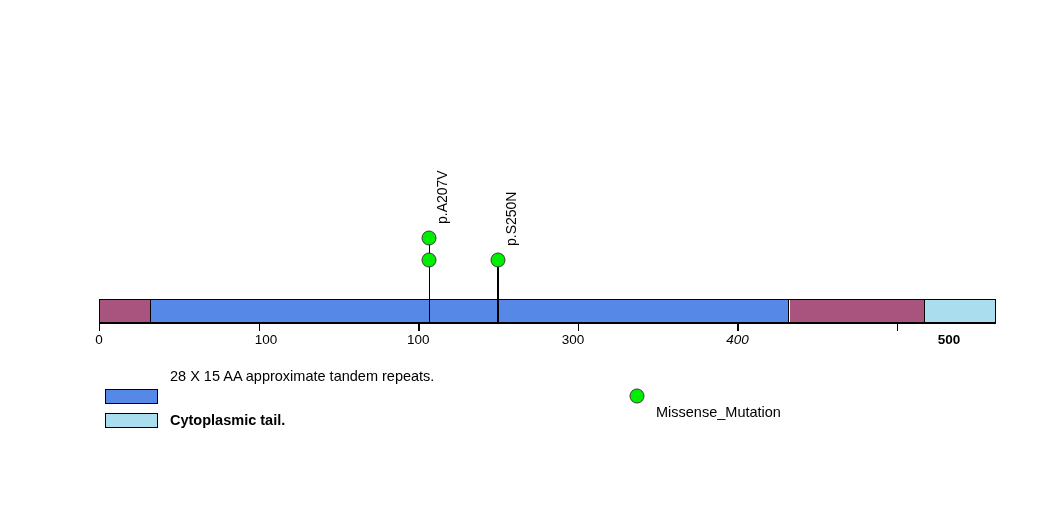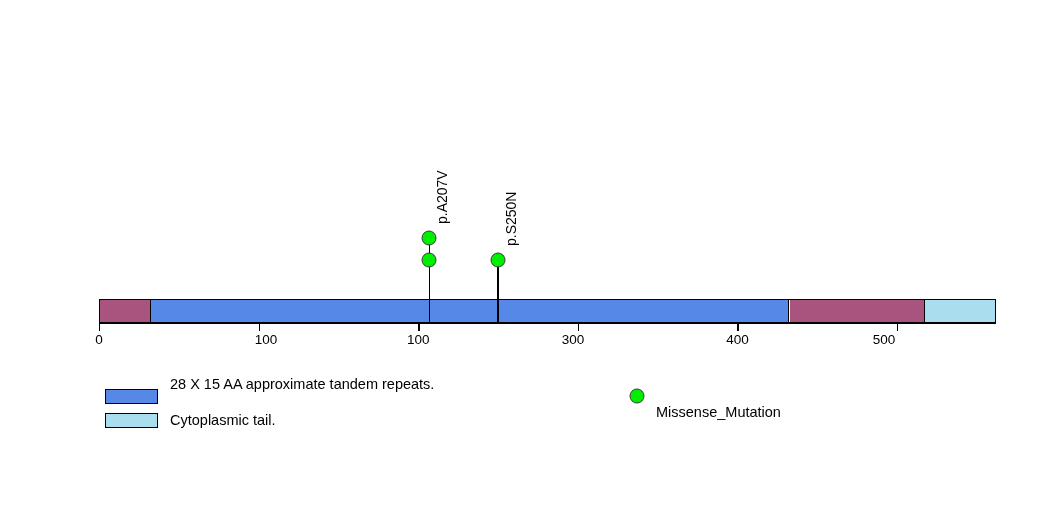--- a/index.html
+++ b/index.html
@@ -137,39 +137,39 @@
   <div id="axis-ticks">
       <div class="tick" style="left: 99px;"></div>
       <div class="tick-label" style="left: 99px;">0</div>
       <div class="tick" style="left: 258.609px;"></div>
       <div class="tick-label" style="left: 266px;">100</div>
       <div class="tick" style="left: 418.217px;"></div>
       <div class="tick-label" style="left: 418.217px;">100</div>
       <div class="tick" style="left: 577.826px;"></div>
       <div class="tick-label" style="left: 573px;">300</div>
       <div class="tick" style="left: 737.434px;"></div>
-      <div class="tick-label" style="left: 737.434px;">400</div>
+      <div class="tick-label" style="left: 737.434px; font-style: italic;">400</div>
       <div class="tick" style="left: 897.043px;"></div>
-      <div class="tick-label" style="left: 884px;">500</div>
+      <div class="tick-label" style="left: 949px; font-weight: bold;">500</div>
     </div>
 
   <div id="lollipops">
       <div class="lolli-stem" style="left: 428.74px; top: 238px; height: 85px;"></div>
       <div class="lolli-dot" style="left: 429.39px; top: 260px; background: rgb(0, 238, 0);"></div>
       <div class="lolli-dot" style="left: 429.39px; top: 238px; background: rgb(0, 238, 0);"></div>
       <div class="lolli-label" style="left: 435.39px; top: 224px;">p.A207V</div>
       <div class="lolli-stem" style="left: 497.371px; top: 260px; height: 63px;"></div>
       <div class="lolli-dot" style="left: 498.021px; top: 260px; background: rgb(0, 238, 0);"></div>
       <div class="lolli-label" style="left: 504.021px; top: 246px;">p.S250N</div>
     </div>
 
   <div id="legend-domains">
       <div class="legend-swatch" style="left: 105px; top: 389px; background: rgb(86, 136, 232);"></div>
-      <div class="legend-text" style="left: 170px; top: 376px; text-align: center;">28 X 15 AA approximate tandem repeats.</div>
+      <div class="legend-text" style="left: 170px; top: 368px; text-align: center;">28 X 15 AA approximate tandem repeats.</div>
       <div class="legend-swatch" style="left: 105px; top: 413px; background: rgb(170, 221, 238);"></div>
-      <div class="legend-text" style="left: 170px; top: 412px;">Cytoplasmic tail.</div>
+      <div class="legend-text" style="left: 170px; top: 412px; font-weight: bold;">Cytoplasmic tail.</div>
     </div>
   <div id="legend-mutations">
       <div class="legend-dot" style="left: 637px; top: 396px; background: rgb(0, 238, 0);"></div>
       <div class="legend-text" style="left: 656px; top: 404px;">Missense_Mutation</div>
     </div>
 
 </div>
 
 </body></html>

